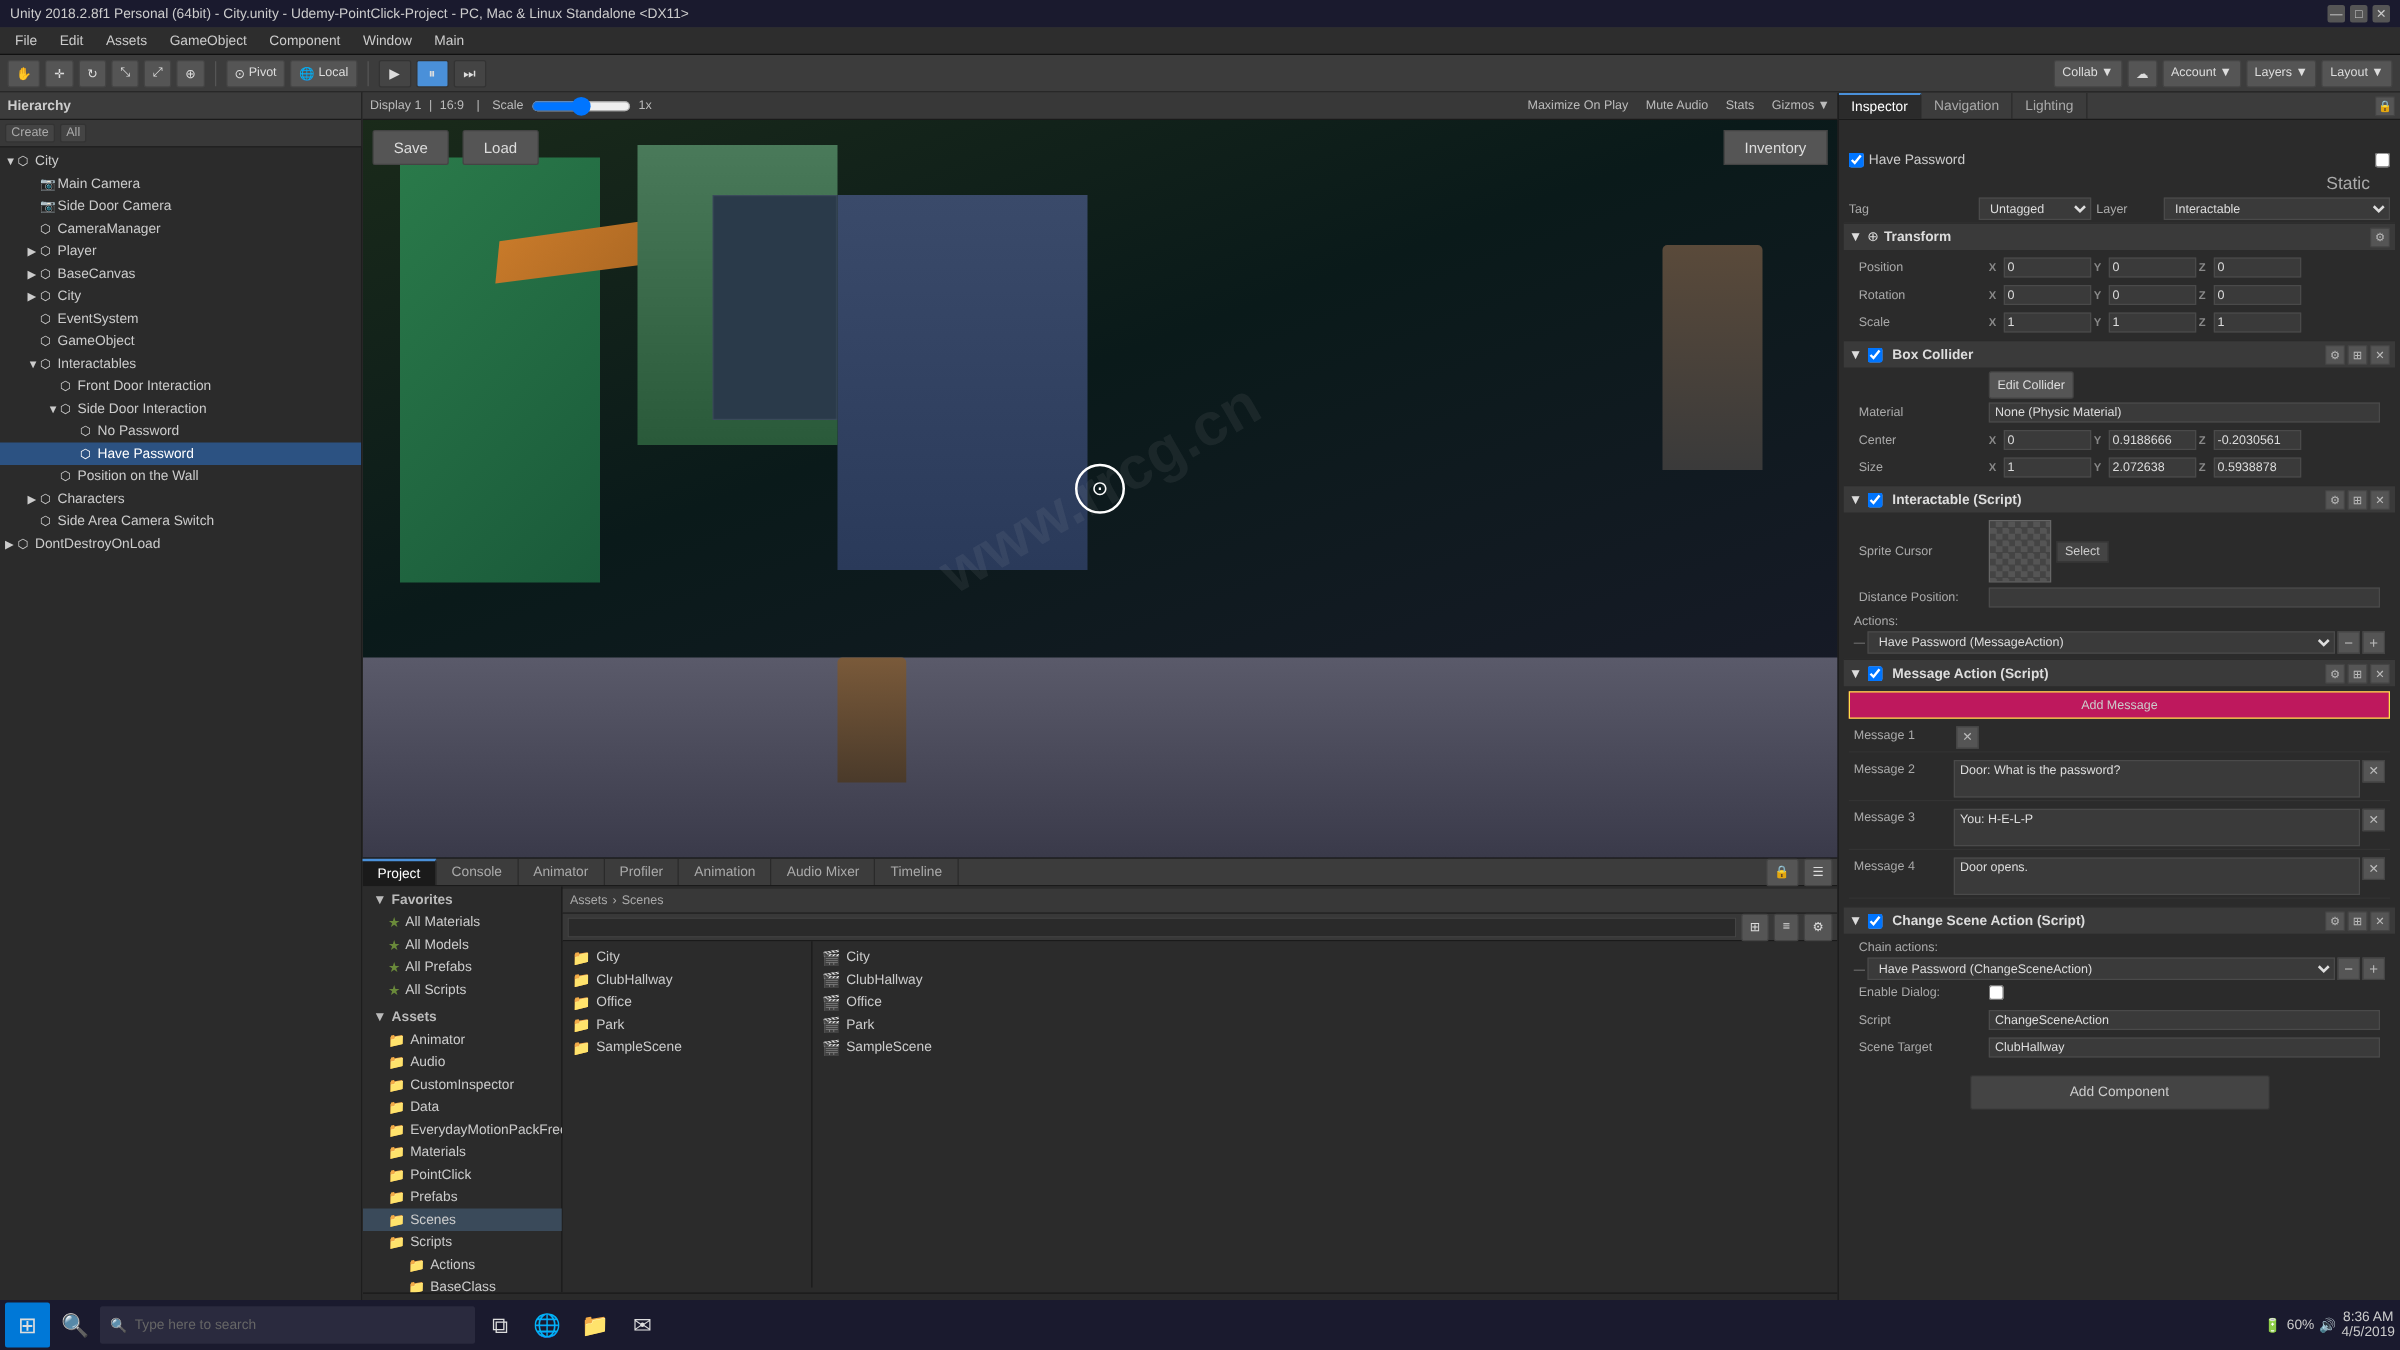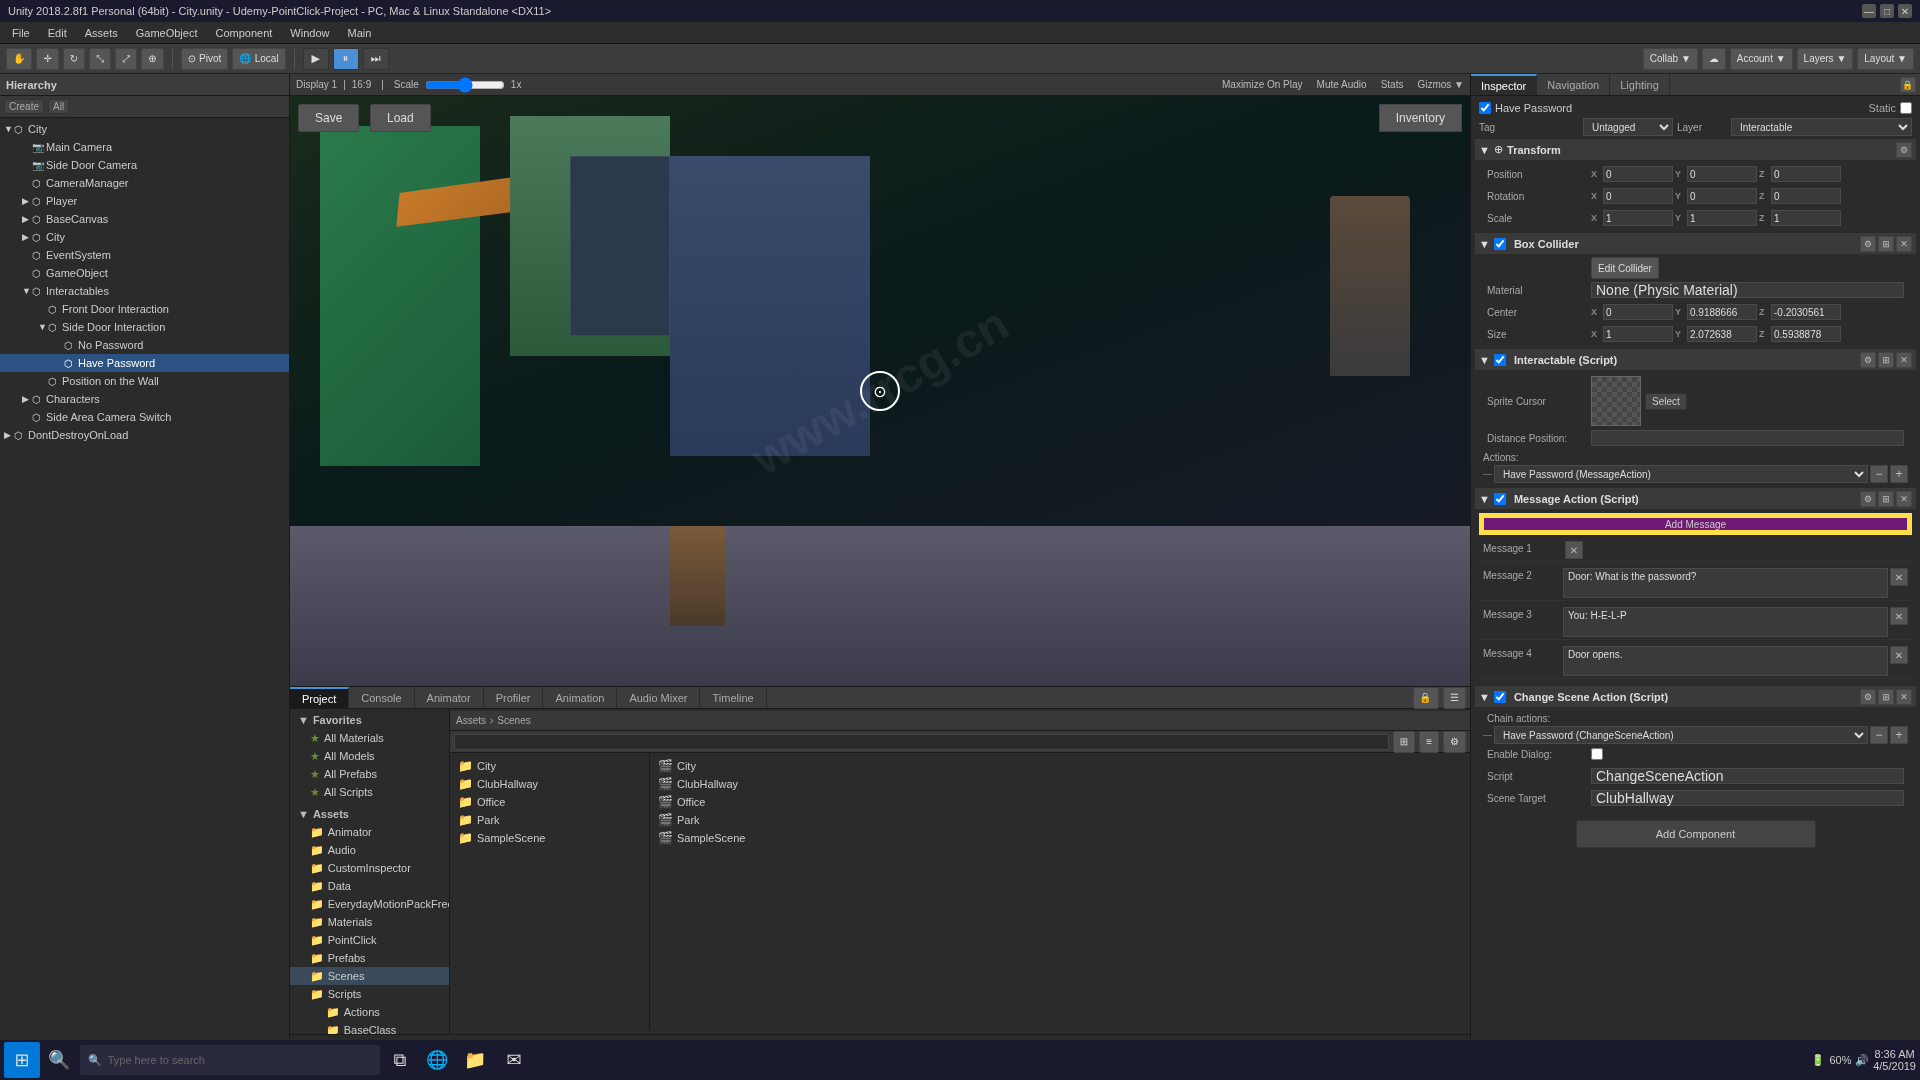--- a/index.html
+++ b/index.html
@@ -215,21 +215,21 @@
       display: flex;
       align-items: center;
       border-bottom: 1px solid #1a1a1a;
     }
     .inspector-tab { padding: 2px 10px; font-size: 11px; cursor: pointer; color: #aaa; height: 100%; display: flex; align-items: center; border-right: 1px solid #2a2a2a; }
     .inspector-tab.active { background: #2b2b2b; color: #fff; border-top: 2px solid #4a90d9; }
     #inspector-content { flex: 1; overflow-y: auto; padding: 4px; }
 
     .inspector-row { display: flex; align-items: center; height: 20px; padding: 0 4px; gap: 4px; font-size: 11px; margin-bottom: 2px; }
     .insp-label { color: #aaa; width: 100px; font-size: 10px; }
-    .insp-value { flex: 1; height: 16px; background: #3a3a3a; border: 1px solid #4a4a4a; padding: 0 4px; color: #ddd; font-size: 14px; display: flex; align-items: center; }
+    .insp-value { flex: 1; height: 16px; background: #3a3a3a; border: 1px solid #4a4a4a; padding: 0 4px; color: #ddd; font-size: 10px; display: flex; align-items: center; }
     .insp-input { flex: 1; height: 16px; background: #3a3a3a; border: 1px solid #4a4a4a; padding: 0 4px; color: #ddd; font-size: 10px; }
 
     .component-header {
       display: flex;
       align-items: center;
       height: 22px;
       background: #3a3a3a;
       padding: 0 4px;
       cursor: pointer;
       gap: 4px;
@@ -248,21 +248,21 @@
     .action-row { display: flex; align-items: center; gap: 2px; margin-bottom: 2px; }
     .action-dropdown { flex: 1; height: 18px; background: #3a3a3a; border: 1px solid #4a4a4a; padding: 0 4px; color: #ddd; font-size: 10px; }
     .action-plus { width: 18px; height: 18px; background: #555; border: 1px solid #444; display: flex; align-items: center; justify-content: center; font-size: 12px; cursor: pointer; color: #bbb; }
     .action-minus { width: 18px; height: 18px; background: #555; border: 1px solid #444; display: flex; align-items: center; justify-content: center; font-size: 12px; cursor: pointer; color: #bbb; }
 
     .message-row { display: flex; align-items: flex-start; margin-bottom: 4px; padding: 2px 4px; border-bottom: 1px solid #333; }
     .msg-label { width: 80px; font-size: 10px; color: #aaa; padding-top: 2px; }
     .msg-value { flex: 1; background: #3a3a3a; border: 1px solid #4a4a4a; padding: 2px 4px; color: #ddd; font-size: 10px; min-height: 30px; }
     .msg-x { width: 18px; height: 18px; background: #555; border: 1px solid #444; display: flex; align-items: center; justify-content: center; font-size: 10px; cursor: pointer; color: #bbb; margin-left: 2px; }
 
-    .add-message-btn { width: 100%; height: 22px; background: #701a75; border: 5px solid #fde047; color: #ccc; cursor: pointer; font-size: 10px; margin-bottom: 4px; }
+    .add-message-btn { width: 100%; height: 22px; background: #be185d; border: 1px solid #fde047; color: #ccc; cursor: pointer; font-size: 10px; margin-bottom: 4px; }
     .add-component-btn { width: 240px; height: 28px; background: #444; border: 1px solid #333; color: #ccc; cursor: pointer; font-size: 11px; margin: 8px auto; display: block; border-radius: 2px; }
 
     .insp-have-password { display: flex; align-items: center; gap: 4px; padding: 2px 4px; }
     .insp-have-pw-text { font-size: 11px; color: #ccc; }
     .tag-layer-row { display: flex; align-items: center; gap: 4px; padding: 2px 4px; }
     .tag-dropdown { height: 18px; background: #3a3a3a; border: 1px solid #4a4a4a; padding: 0 4px; color: #ddd; font-size: 10px; width: 90px; }
     .layer-dropdown { height: 18px; background: #3a3a3a; border: 1px solid #4a4a4a; padding: 0 4px; color: #ddd; font-size: 10px; flex: 1; }
 
     .sprite-cursor-row { display: flex; align-items: center; padding: 2px 4px; gap: 4px; }
     .sprite-preview { width: 50px; height: 50px; background: repeating-conic-gradient(#555 0% 25%, #444 0% 50%) 0 0 / 10px 10px; border: 1px solid #666; }
@@ -690,21 +690,21 @@
       <div class="inspector-tab">Lighting</div>
       <div style="margin-left:auto; display:flex; gap:2px; align-items:center; padding-right:4px;">
         <div class="component-icon-btn">🔒</div>
       </div>
     </div>
     <div id="inspector-content">
 
       <div class="insp-have-password">
         <input type="checkbox" checked="" class="insp-checkbox" style="">
         <span class="insp-have-pw-text">Have Password</span>
-        <span style="margin-left:auto; font-size:11px; color:#aaa;">Static</span>
+        <span style="margin-left:auto; font-size:14px; color:#aaa;margin-top:36px;">Static</span>
         <input type="checkbox" class="insp-checkbox" style="">
       </div>
 
       <div class="tag-layer-row">
         <span class="insp-label">Tag</span>
         <select class="tag-dropdown">
           <option value="Untagged">Untagged</option>
         </select>
         <span class="insp-label" style="width:50px; text-align:left;">Layer</span>
         <select class="layer-dropdown">

